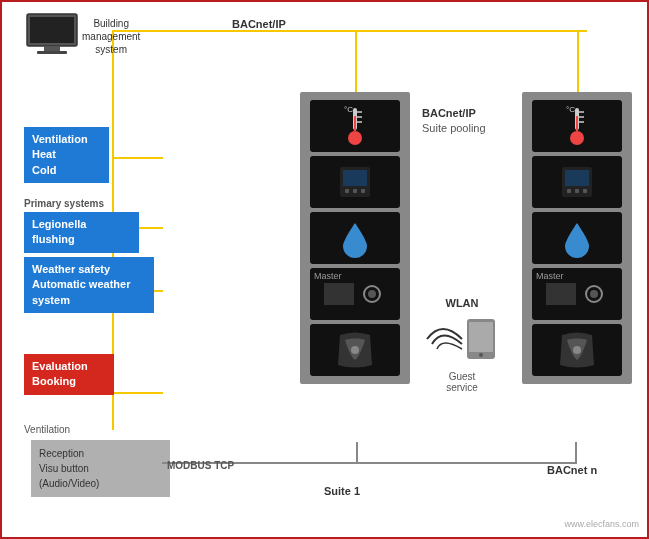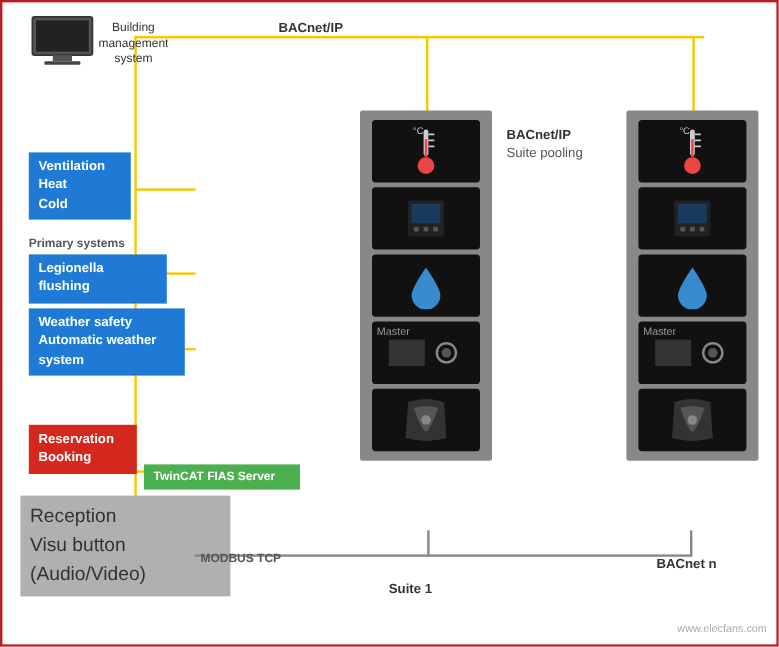--- a/index.html
+++ b/index.html
@@ -191,26 +191,26 @@
       position: absolute;
       left: 22px;
       top: 422px;
       font-size: 10px;
       color: #555;
     }
 
     
     .reception-box {
       position: absolute;
-      left: 15px;
+      left: 29px;
       bottom: 40px;
-      width: 175px;
+      width: 139px;
       background: #b0b0b0;
       padding: 6px 8px;
-      font-size: 16px;
+      font-size: 10px;
       color: #333;
       line-height: 1.5;
     }
 
     .modbus-label {
       position: absolute;
       bottom: 66px;
       left: 165px;
       font-size: 10px;
       color: #555;
@@ -411,27 +411,24 @@
 Cold</span>
   </div>
 
   <div class="blue-box weather-box">
     <span style="white-space:pre-line">Weather safety
 Automatic weather
 system</span>
   </div>
 
   <div class="red-box">
-    <span style="white-space:pre-line">Reservation
+    <span style="white-space:pre-line">Evaluation
 Booking</span>
   </div>
 
-  <div class="green-box twincat-fias">
-    <span>TwinCAT FIAS Server</span>
-  </div>
 
   <div class="label-primary">Primary systems</div>
   <div class="label-evaluation">Ventilation</div>
 
   <div class="reception-box">
     <span style="white-space:pre-line">Reception
 Visu button
 (Audio/Video)</span>
   </div>
 
@@ -542,16 +539,31 @@
         <circle cx="25" cy="20" r="4" fill="#888"></circle>
       </svg>
     </div>
   </div>
 
   <div class="suite-label suiten-label">BACnet n</div>
 
   <div class="bacnet-mid-label">BACnet/IP</div>
   <div class="suite-pooling-label">Suite pooling</div>
 
+  <div class="wlan-area">
+    <div class="wlan-label">WLAN</div>
+
+    <svg width="80" height="60" viewBox="0 0 80 60">
+
+      <path d="M5 30 Q20 10 40 30" fill="none" stroke="#333" stroke-width="2"></path>
+      <path d="M10 35 Q20 18 40 35" fill="none" stroke="#333" stroke-width="2"></path>
+      <path d="M15 40 Q20 28 40 40" fill="none" stroke="#333" stroke-width="1.5"></path>
+
+      <rect x="45" y="10" width="28" height="40" rx="3" fill="#888"></rect>
+      <rect x="47" y="13" width="24" height="30" fill="#aaa"></rect>
+      <circle cx="59" cy="46" r="2" fill="#555"></circle>
+    </svg>
+    <div style="font-size:10px;color:#555;text-align:center;margin-top:2px">Guest<br>service</div>
+  </div>
 
   <div class="watermark">www.elecfans.com</div>
 
 </div>
 
 </body></html>

